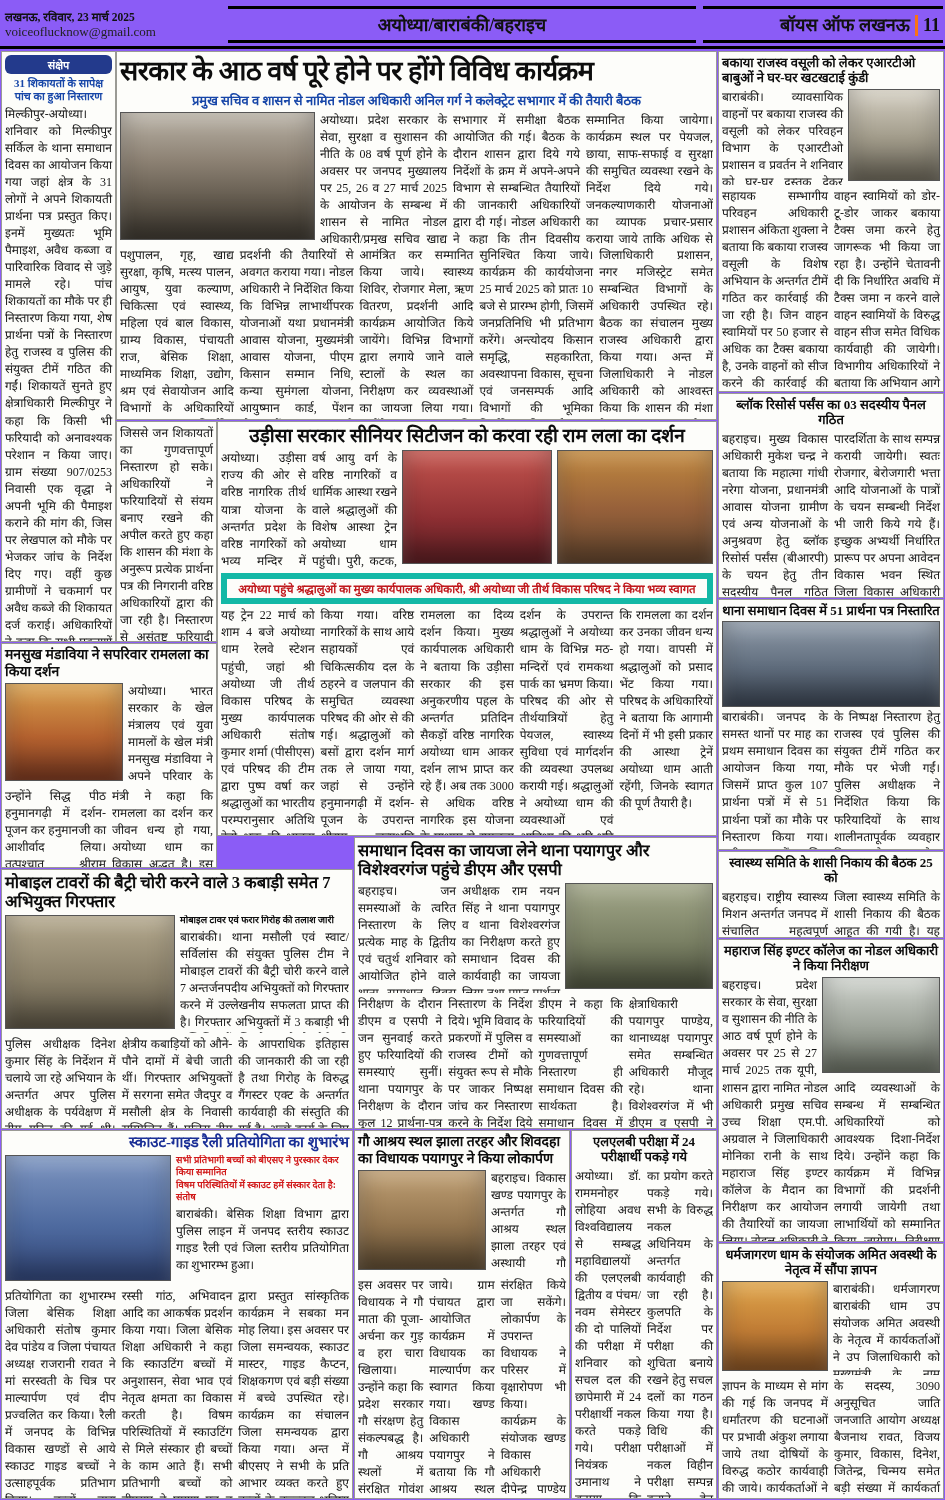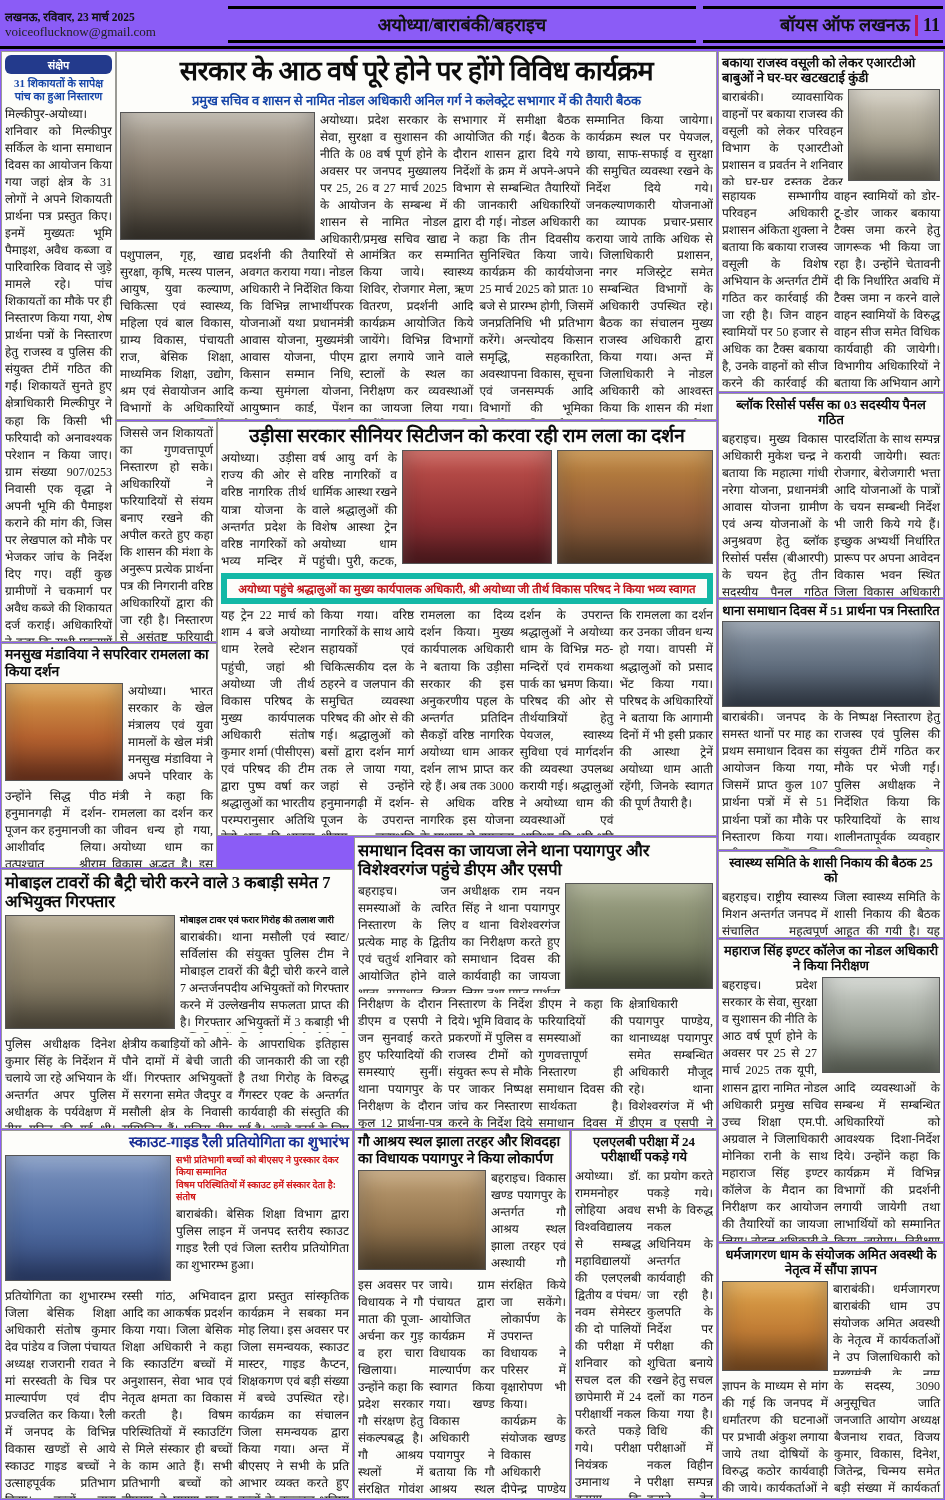--- a/index.html
+++ b/index.html
@@ -9,35 +9,35 @@
   
   .hd-left{position:absolute;left:5px;top:9px;width:218px}
   .hd-date{font-size:11.5px;font-weight:bold}
   .hd-mail{font-size:13px;color:#222}
   .hd-center{position:absolute;left:228px;top:6px;width:468px;text-align:center;
              border-top:3px solid #000;border-bottom:3px solid #000;padding:3px 0 4px;
              font-size:18px;font-weight:bold}
   .hd-right{position:absolute;right:2px;top:6px;width:240px;text-align:right;
             border-top:3px solid #000;border-bottom:3px solid #000;padding:3px 3px 4px;
             font-size:18px;font-weight:bold}
-  .pgno{display:inline-block;border-left:3px solid #be185d;margin-left:5px;padding-left:5px}
+  .pgno{display:inline-block;border-left:3px solid #f97316;margin-left:5px;padding-left:5px}
   .rule{position:absolute;top:46px;left:0;width:945px;height:3px;background:#000}
   
   .art{position:absolute;overflow:hidden;padding:3px;outline:1px solid #9a9a94;background:#fdfdfa}
   .bt{font-size:12px;line-height:1.42;text-align:justify;color:#151515}
   .c2{column-count:2;column-gap:6px}
   .c3{column-count:3;column-gap:6px}
   .c4{column-count:4;column-gap:6px}
   .c5{column-count:5;column-gap:6px}
   .row{display:flex;gap:5px;margin:3px 0;align-items:flex-start;overflow:hidden}
   .grow{flex:1;min-width:0}
   .ph{flex:none;border:1px solid #555;box-shadow:inset 0 -18px 26px rgba(0,0,0,.28), inset 0 10px 16px rgba(255,255,255,.18)}
   h1,h2,h3,h4{font-weight:bold;line-height:1.18;color:#0d0d0d}
   .hc{text-align:center}
-  .h-lead{font-size:27px;margin:1px 0 3px;text-align:center;letter-spacing:-.5px}
+  .h-lead{font-size:27px;margin:1px 0 3px;letter-spacing:-.5px}
   .h-sub{font-size:13px;font-weight:bold;text-align:center;color:#1746a8;margin-bottom:3px}
   .h-xl{font-size:19px;margin-bottom:3px}
   .h-lg{font-size:16.5px;margin-bottom:3px}
   .h-md{font-size:14px;margin-bottom:3px}
   .h-sm{font-size:13px;margin-bottom:3px}
   .h-brief{font-size:11px;color:#1746a8;text-align:center;margin:3px 0}
   .sec-tab{background:#233a8c;color:#fff;font-weight:bold;font-size:11px;text-align:center;
            padding:2px 0;border-radius:6px;margin-bottom:2px}
   .boxed-red{border:6px solid #14b8a6;color:#c0181c;font-weight:bold;font-size:11.5px;
              text-align:center;padding:2px 4px;margin:3px 0}

